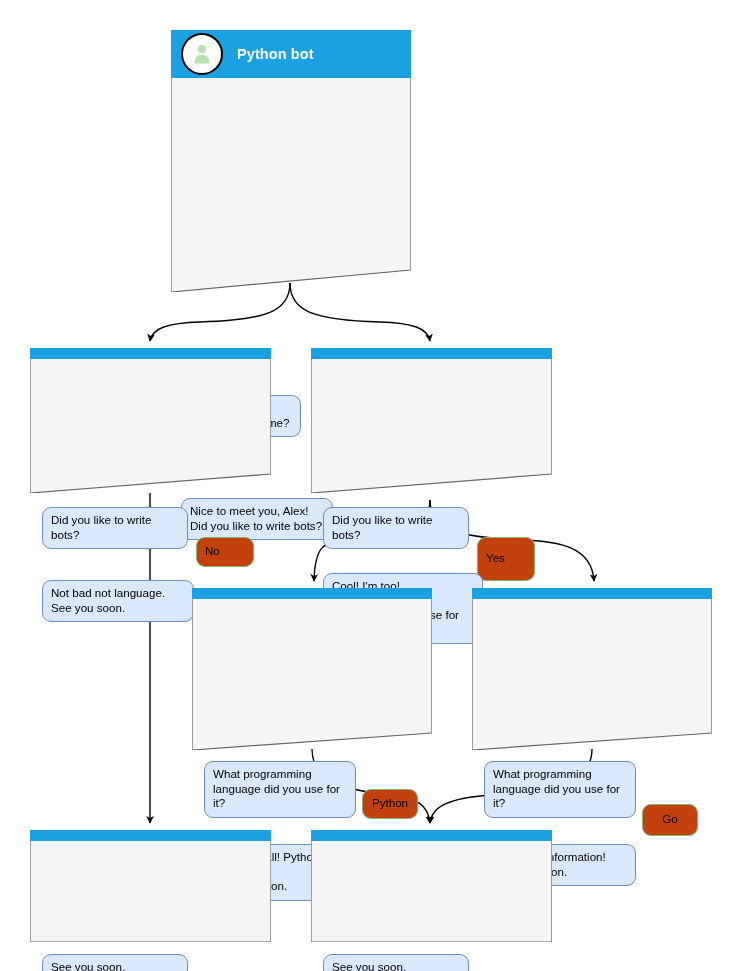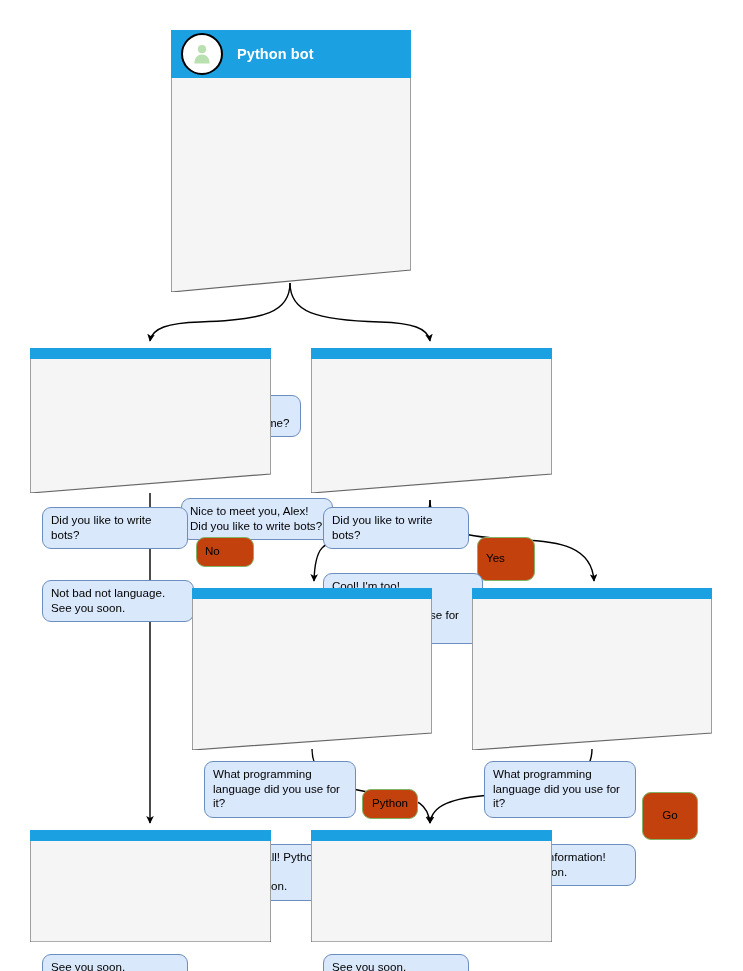--- a/index.html
+++ b/index.html
@@ -162,21 +162,21 @@
 
   <div class="node" style="left:472px;top:588px;width:240px;height:162px;">
     <svg class="shadow-shape" viewBox="0 0 240 162" preserveAspectRatio="none">
       <polygon points="0,0 240,0 240,145 0,162" fill="#f5f5f5" stroke="#666666" stroke-width="1.2"></polygon>
     </svg>
     <div class="content">
       <div class="hdr thin"></div>
       <div class="msgs">
         <div class="bubble bot" style="left:12px;top:11px;width:152px;">What programming
 language did you use for it?</div>
-        <div class="bubble user" style="left:170px;top:42px;width:56px;height:48px;display:flex;align-items:center;justify-content:center;">Go</div>
+        <div class="bubble user" style="left:170px;top:54px;width:56px;height:32px;display:flex;align-items:center;justify-content:center;">Go</div>
         <div class="bubble bot" style="left:12px;top:94px;width:152px;">Thank for information!
 See you soon.</div>
       </div>
     </div>
   </div>
 
   <div class="node" style="left:30px;top:830px;width:241px;height:112px;">
     <svg class="shadow-shape" viewBox="0 0 241 112" preserveAspectRatio="none">
       <polygon points="0,0 241,0 241,112 0,112" fill="#f5f5f5" stroke="#666666" stroke-width="1.2"></polygon>
     </svg>

